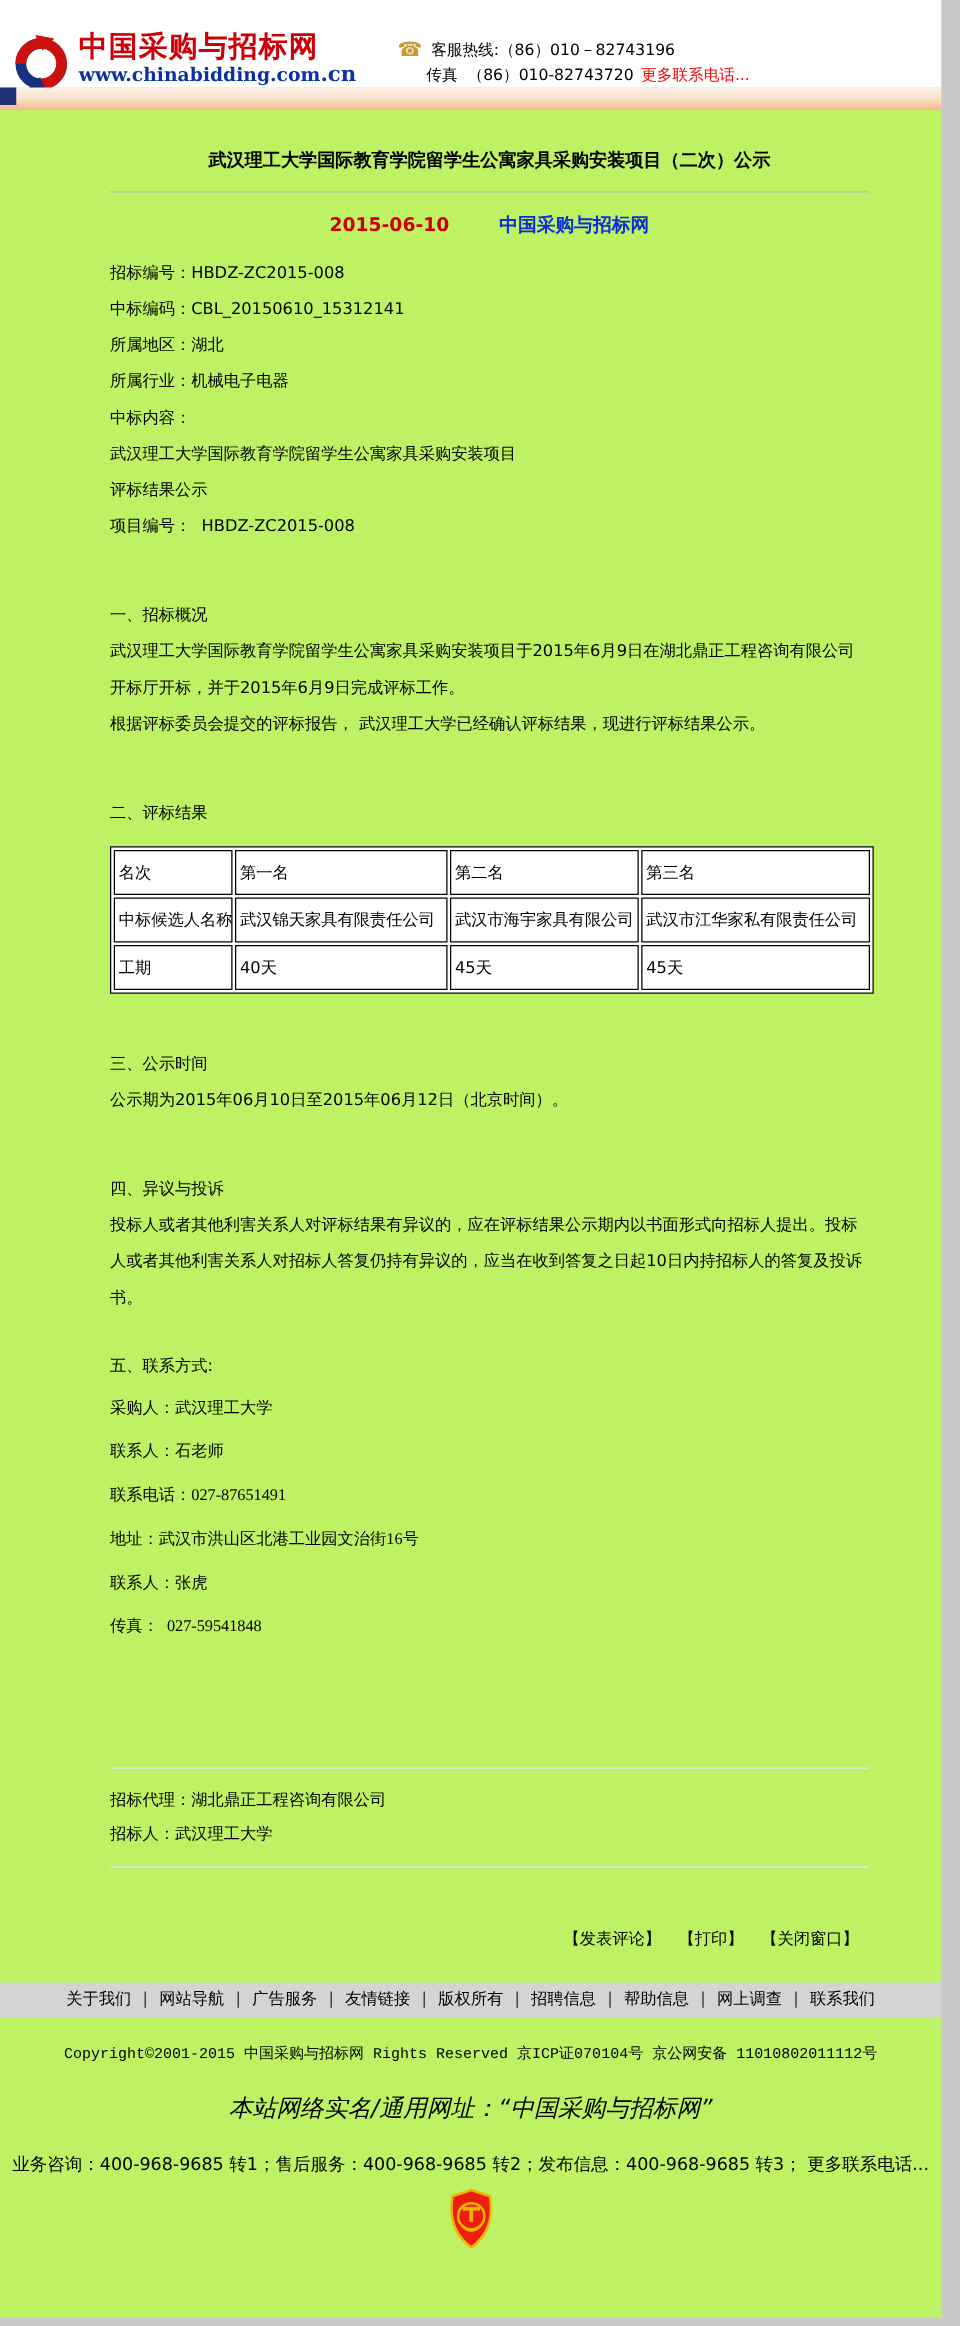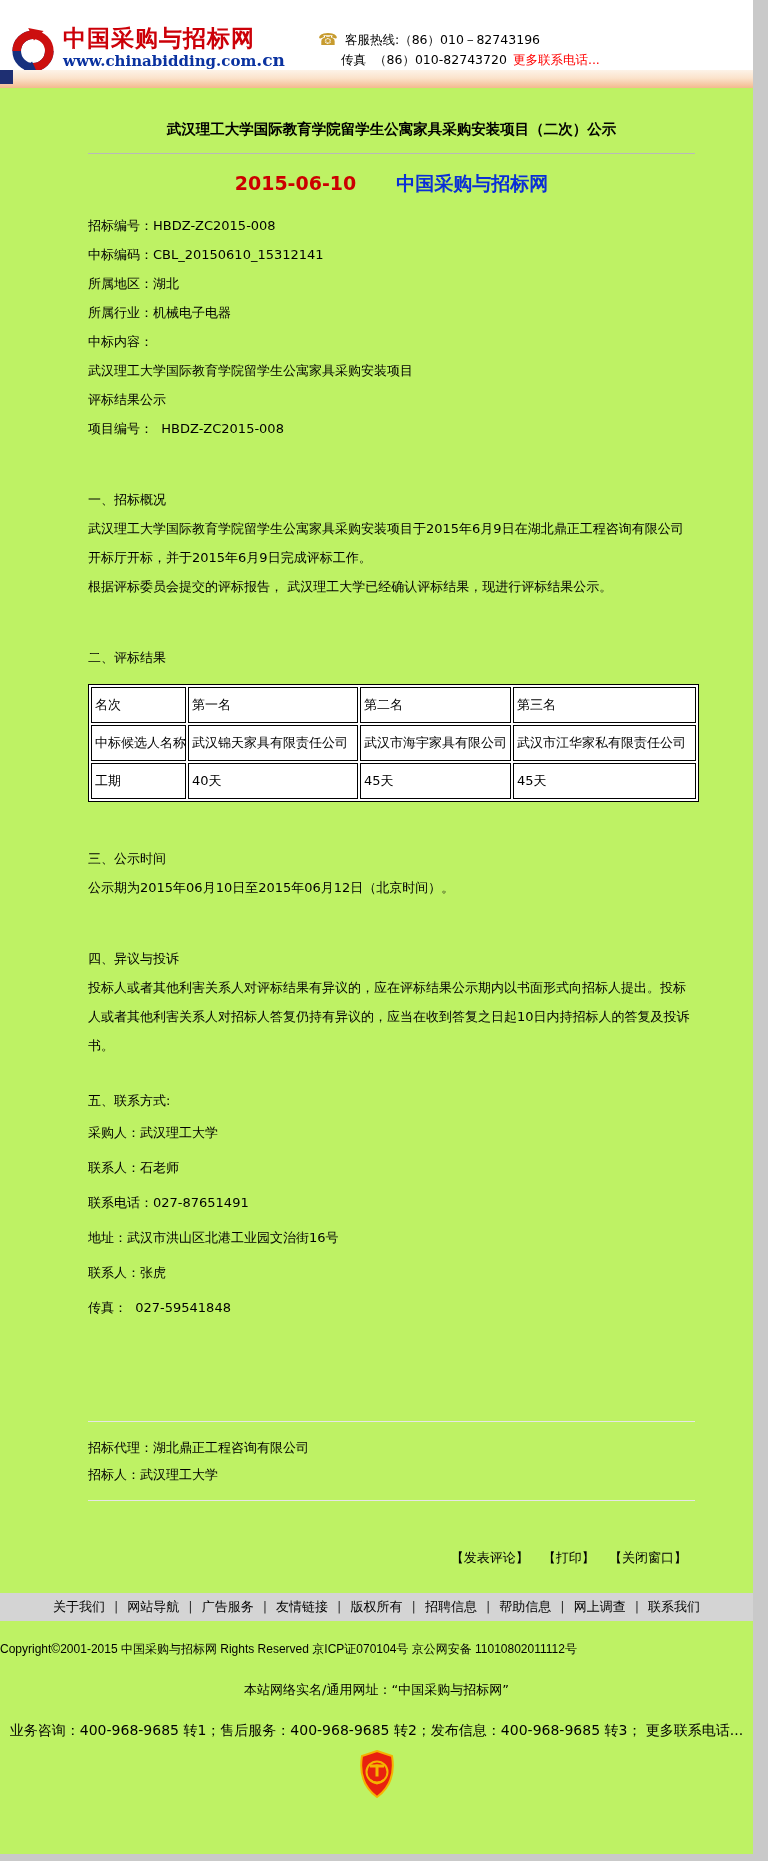--- a/index.html
+++ b/index.html
@@ -27,53 +27,53 @@
 
   .orange-bar { height:18px; position:relative;
     background:linear-gradient(180deg,#fdf3e8 0%,#fbe3cc 45%,#f4ba8e 100%); }
   .orange-bar .navy-sq { position:absolute; left:0; top:0; width:13px; height:14px; background:#1e2f72; }
 
   
   .content { padding:0 58px 0 88px; }
   .content p { font-size:13px; line-height:29px; margin:0; white-space:pre-wrap; }
   .a-title { font-size:14.5px; font-weight:bold; text-align:center; margin:32px 0 0 0; line-height:18px; }
   .title-rule { border:0; border-top:1px solid #b9b9b9; margin:15px 0 0 0; }
-  .dateline { text-align:center; margin-top:17px; font-size:19px; font-weight:bold; }
+  .dateline { text-align:center; margin-top:17px; font-size:15px; font-weight:bold; }
   .a-date { color:#cc0000; margin-right:40px; }
   .a-source { color:#0a2fd6; cursor:pointer; }
   .meta-block { margin-top:14px; }
   .sec-heading { margin-top:42px !important; }
   .gap-sm { margin-top:26px !important; }
 
   
   table.result { border-collapse:separate; border-spacing:2px; border:1px solid #000;
     width:599px; margin:12px 0 0 0; background:#fff; table-layout:fixed; }
   table.result td { border:1px solid #000; font-size:13px; padding:1px 3px; height:36px;
     overflow:hidden; white-space:nowrap; }
   .c1{width:95px;} .c2{width:170px;} .c3{width:151px;} .c4{width:183px;}
 
-  .contact-block p { line-height:35px; }
+  .contact-block p { line-height:35px;font-family:Liberation Serif, serif; }
 
   .light-rule { border:0; border-top:1px solid #e6e6e6; margin:0; }
   .rule1 { margin-top:96px; }
   .rule2 { margin-top:12px; }
   .agent-block p { line-height:27px; }
   .agent-block { margin-top:12px; }
 
   .actions { text-align:right; padding-right:8px; margin-top:48px; font-size:13px; }
   .actions span { cursor:pointer; margin-left:10px; }
 
   
   .foot-nav { margin-top:26px; background:#d4d4d4; height:28px; line-height:28px;
     text-align:center; font-size:13px; }
   .foot-nav span.lnk { cursor:pointer; }
   .foot-nav span.sep { margin:0 9px; color:#333; }
-  .copyright { text-align:left; margin-top:20px; font-size:12px;
-    font-family:Liberation Sans, sans-serif; }
-  .site-alias { text-align:center; margin-top:23px; font-size:13px; }
+  .copyright { text-align:center; margin-top:20px; font-size:12px;
+    font-family:Liberation Mono, monospace; }
+  .site-alias { text-align:center; margin-top:23px; font-size:19px;font-style:italic; }
   .service-line { text-align:center; margin-top:23px; font-size:14px; }
   .badge-wrap { text-align:center; margin-top:10px; padding-bottom:8px; }
   .badge-wrap svg { width:36px; height:48px; cursor:pointer; }
 </style>
 </head>
 <body>
 
 <div class="page">
 
   <div class="header">

